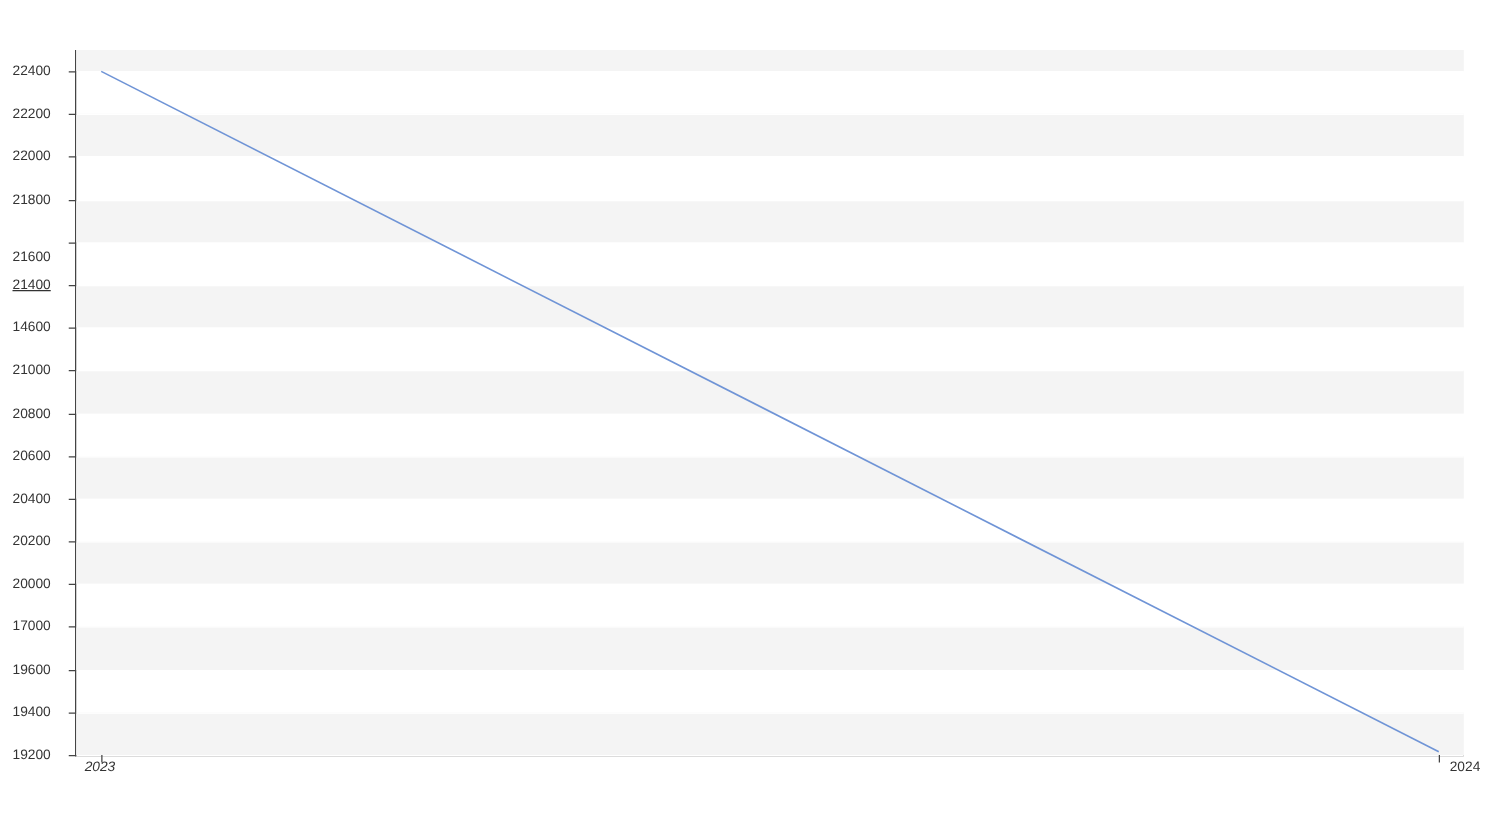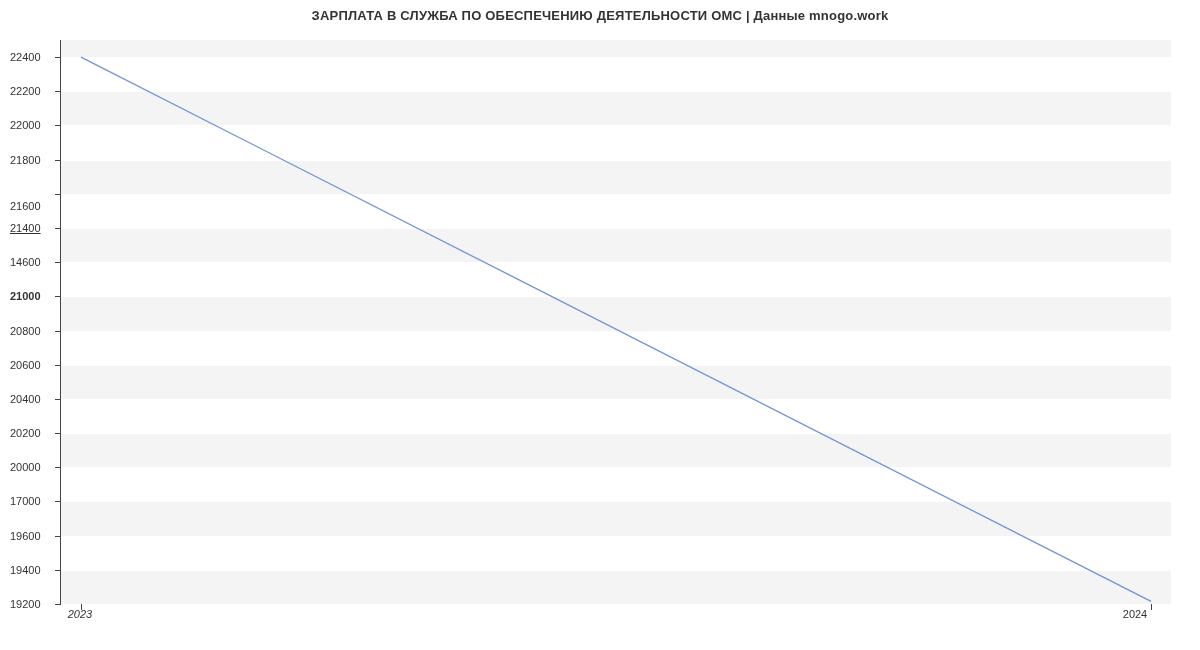--- a/index.html
+++ b/index.html
@@ -82,21 +82,20 @@
   .dline {
     fill: none;
     stroke: #6f94d6;
     stroke-width: 1.3;
   }
 </style>
 </head>
 <body>
 
 <div class="chart-wrap">
-  <div class="title">ЗАРПЛАТА В СЛУЖБА ПО ОБЕСПЕЧЕНИЮ ДЕЯТЕЛЬНОСТИ ОМС | Данные mnogo.work</div>
   <div class="plot" id="plot">
       <div class="band" style="top: 0px; height: 17.0909px;"></div>
       <div class="gline" style="top: 17.0909px;"></div>
       <div class="band" style="top: 51.2727px; height: 34.1818px;"></div>
       <div class="gline" style="top: 51.2727px;"></div>
       <div class="gline" style="top: 85.4545px;"></div>
       <div class="band" style="top: 119.636px; height: 34.1818px;"></div>
       <div class="gline" style="top: 119.636px;"></div>
       <div class="gline" style="top: 153.818px;"></div>
       <div class="band" style="top: 188px; height: 34.1818px;"></div>
@@ -142,23 +141,23 @@
     </div>
 <div class="ylabel" style="top: 604px;">19200</div>
     <div class="ylabel" style="top: 569.818px;">19400</div>
     <div class="ylabel" style="top: 535.636px;">19600</div>
     <div class="ylabel" style="top: 501.455px;">17000</div>
     <div class="ylabel" style="top: 467.273px;">20000</div>
     <div class="ylabel" style="top: 433.091px;">20200</div>
     <div class="ylabel" style="top: 398.909px;">20400</div>
     <div class="ylabel" style="top: 364.727px;">20600</div>
     <div class="ylabel" style="top: 330.545px;">20800</div>
-    <div class="ylabel" style="top: 296.364px; font-weight: bold;">21000</div>
+    <div class="ylabel" style="top: 296.364px;">21000</div>
     <div class="ylabel" style="top: 262.182px;">14600</div>
     <div class="ylabel" style="top: 228px; text-decoration: underline;">21400</div>
     <div class="ylabel" style="top: 193.818px; margin-top: 12px;">21600</div>
     <div class="ylabel" style="top: 159.636px;">21800</div>
     <div class="ylabel" style="top: 125.455px;">22000</div>
     <div class="ylabel" style="top: 91.2727px;">22200</div>
     <div class="ylabel" style="top: 57.0909px;">22400</div>
     <div class="xlabel" style="left: 79.98px; font-style: italic;">2023</div>
-    <div class="xlabel" style="left: 1135px; text-align: right;">2024</div>
+    <div class="xlabel" style="left: 1172px; text-align: right;">2024</div>
   </div>
 
 </body></html>

